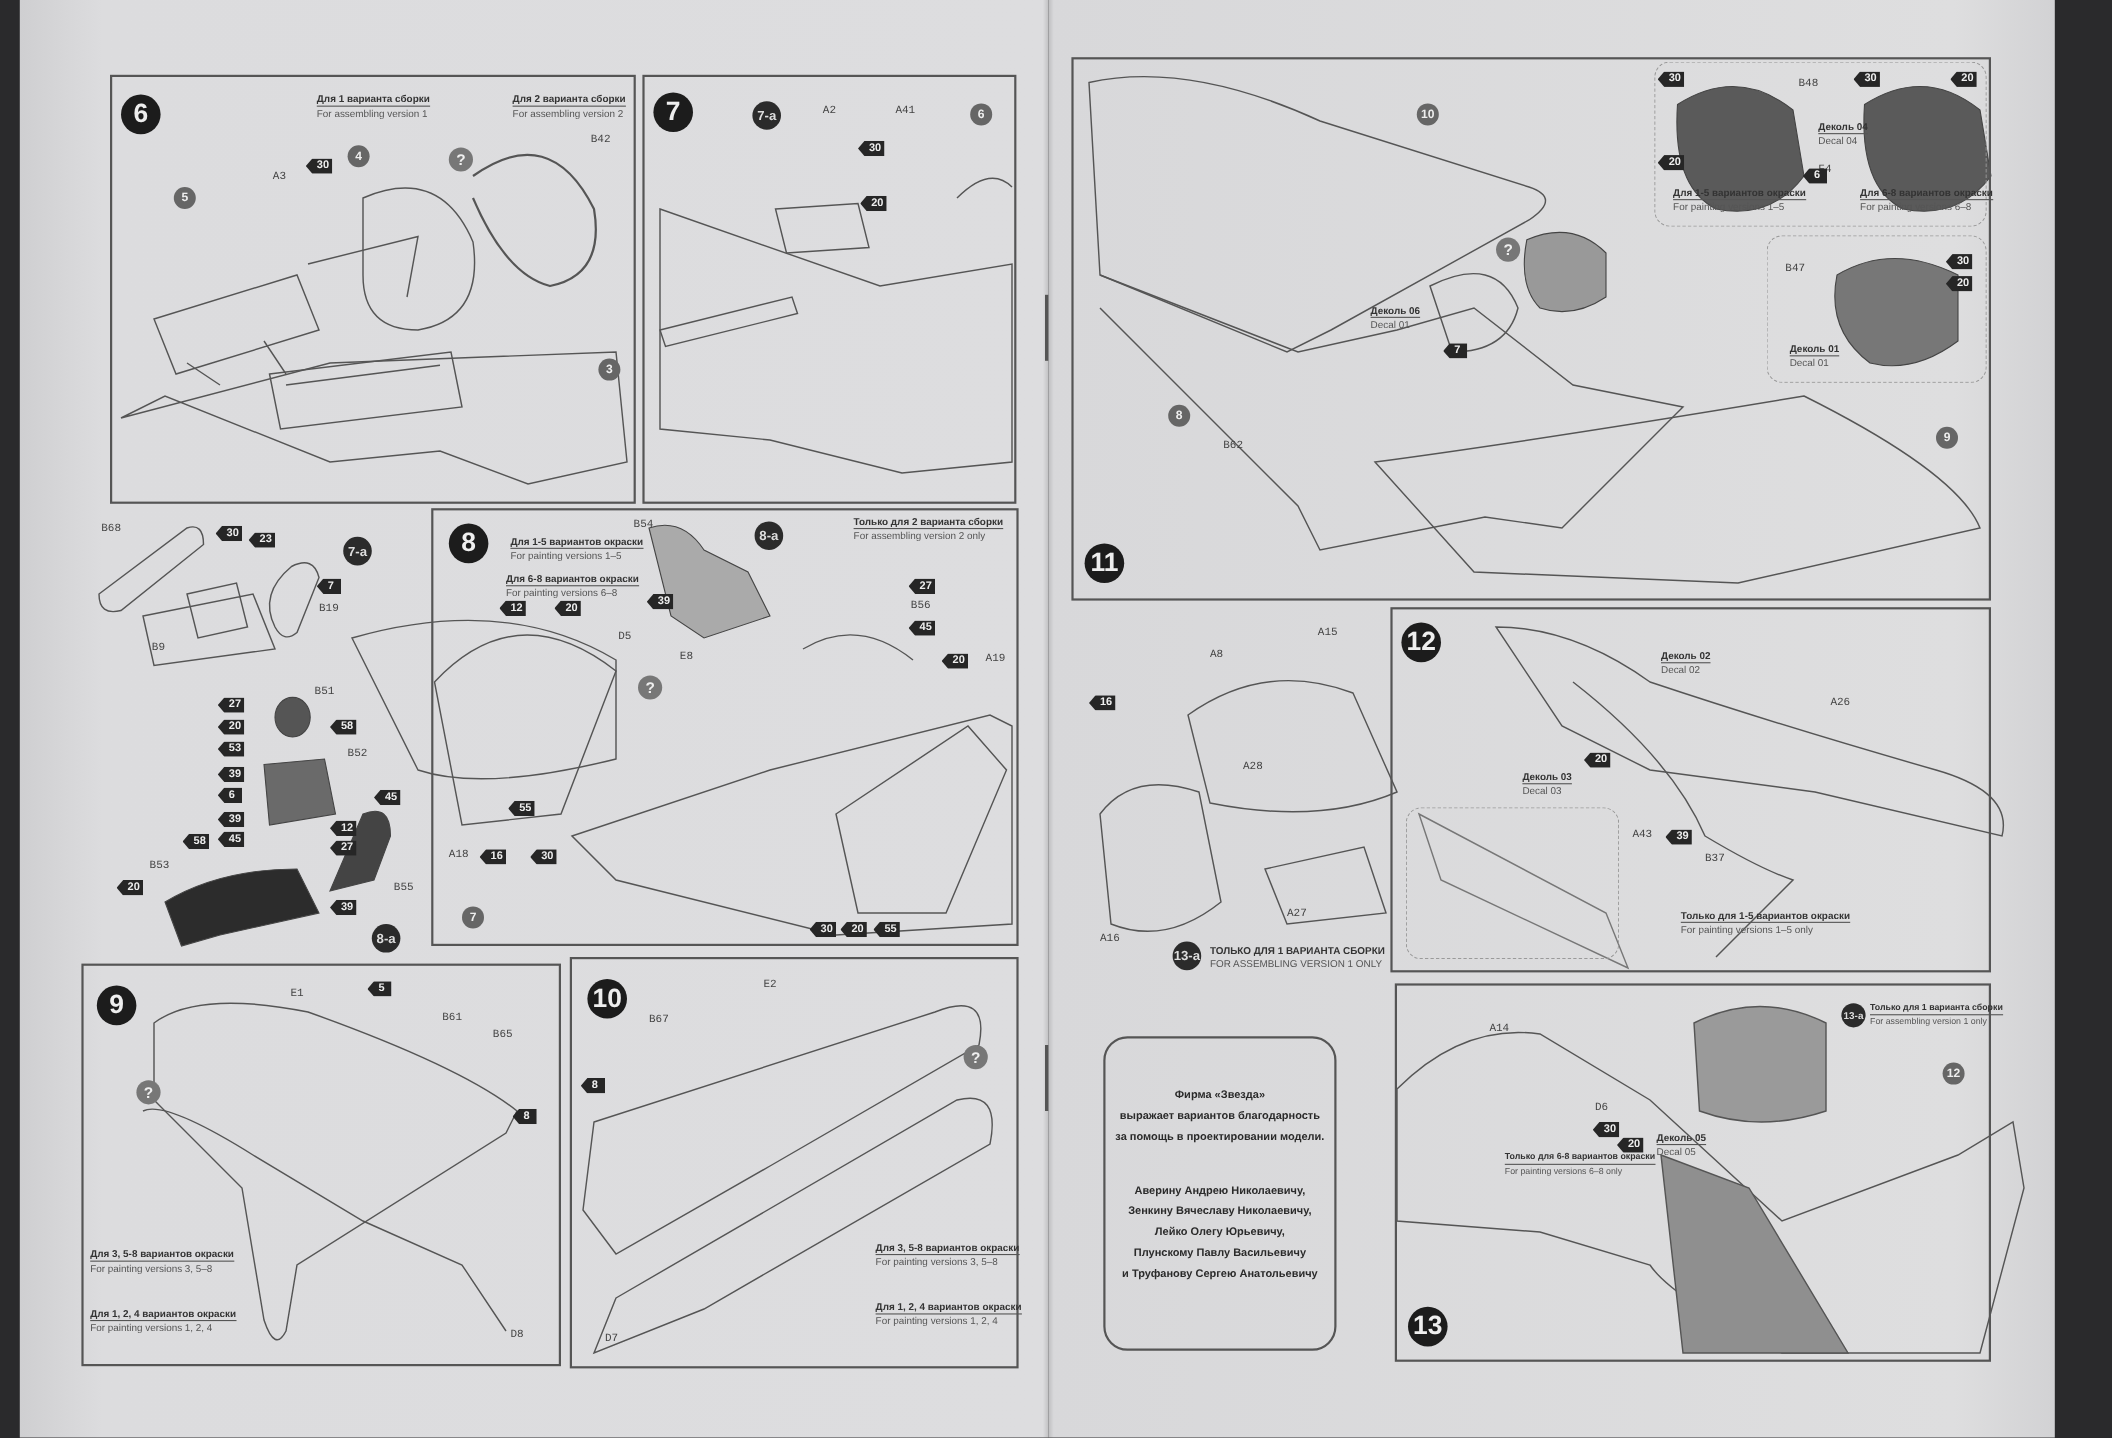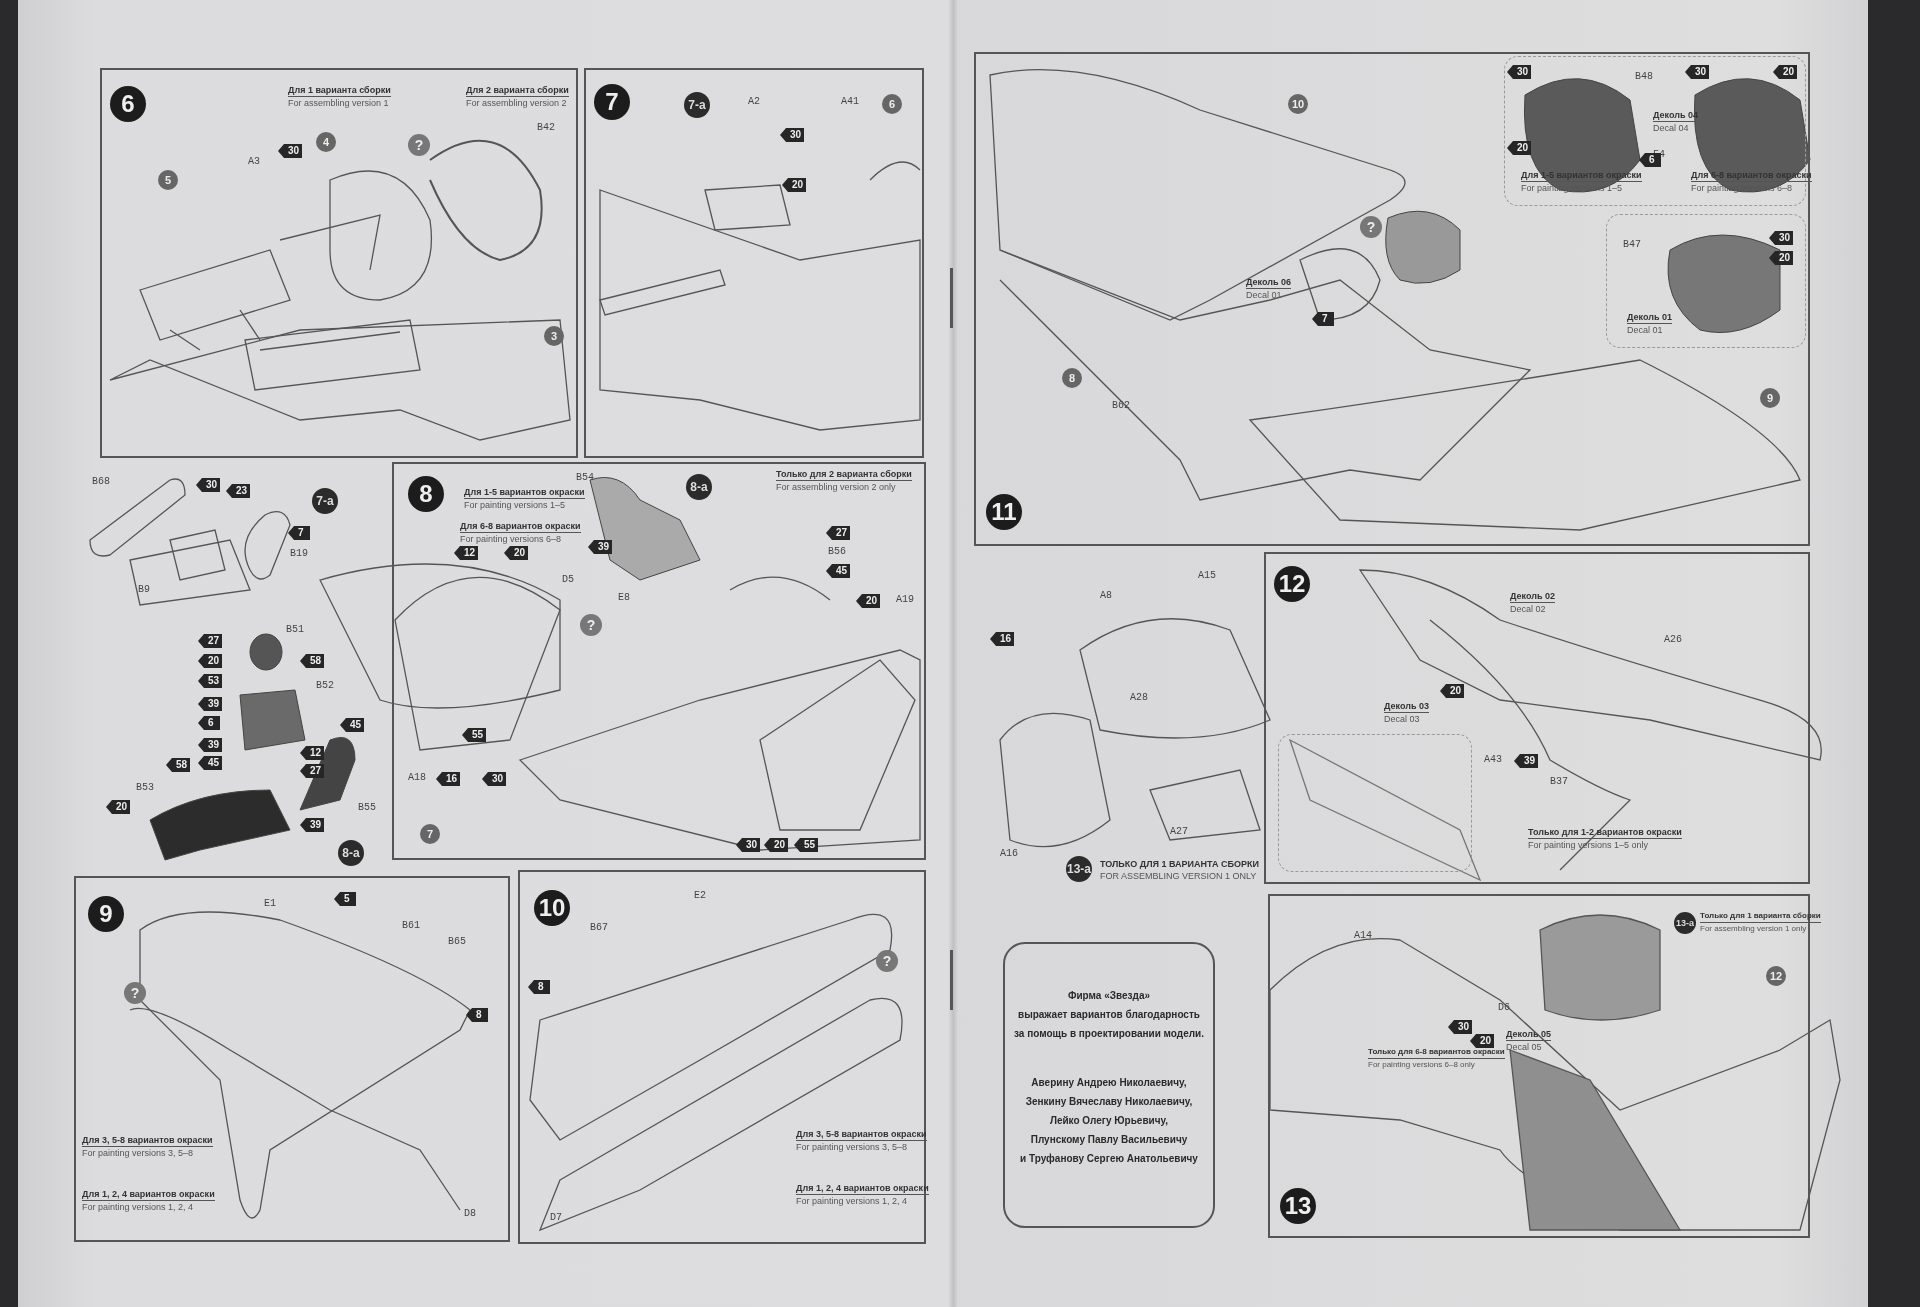--- a/index.html
+++ b/index.html
@@ -121,21 +121,21 @@
   <div class="ref" style="left:442px;top:256px;">3</div>
   <div class="paint" style="left:176px;top:74px;">30</div>
   <div class="q" style="left:306px;top:64px;">?</div>
 </div>
 
 <div class="panel" style="left:584px;top:68px;width:340px;height:390px;">
   <div class="step" style="left:8px;top:14px;">7</div>
   <div class="sub" style="left:98px;top:22px;">7-a</div>
   <div class="ref" style="left:296px;top:24px;">6</div>
   <span class="part" style="left:162px;top:26px;">A2</span>
-  <span class="part" style="left:228px;top:26px;margin-left:27px;">A41</span>
+  <span class="part" style="left:228px;top:26px;">A41</span>
   <div class="paint" style="left:194px;top:58px;">30</div>
   <div class="paint" style="left:196px;top:108px;">20</div>
 </div>
 
 <div>
   <div class="sub" style="left:312px;top:488px;">7-a</div>
   <span class="part" style="left:92px;top:476px;">B68</span>
   <span class="part" style="left:290px;top:548px;">B19</span>
   <span class="part" style="left:138px;top:584px;">B9</span>
   <div class="paint" style="left:196px;top:478px;">30</div>
@@ -277,40 +277,40 @@
   <span class="part" style="left:398px;top:80px;">A26</span>
   <span class="part" style="left:218px;top:200px;">A43</span>
   <span class="part" style="left:284px;top:222px;">B37</span>
   <div class="paint" style="left:174px;top:130px;">20</div>
   <div class="paint" style="left:248px;top:200px;">39</div>
   <div class="note" style="left:244px;top:36px;">
     <span class="ru">Деколь 02</span><span class="en">Decal 02</span></div>
   <div class="note" style="left:118px;top:146px;">
     <span class="ru">Деколь 03</span><span class="en">Decal 03</span></div>
   <div class="note" style="left:262px;top:272px;">
-    <span class="ru">Только для 1-2 вариантов окраски</span><span class="en">For painting versions 1–5 only</span></div>
+    <span class="ru">Только для 1-5 вариантов окраски</span><span class="en">For painting versions 1–5 only</span></div>
   <div class="panel dashed" style="left:12px;top:180px;width:194px;height:138px;"></div>
 </div>
 
 <div class="thanks">
   <div>Фирма «Звезда»</div>
   <div>выражает вариантов благодарность</div>
   <div>за помощь в проектировании модели.</div>
   <div class="gap"></div>
   <div>Аверину Андрею Николаевичу,</div>
   <div>Зенкину Вячеславу Николаевичу,</div>
   <div>Лейко Олегу Юрьевичу,</div>
   <div>Плунскому Павлу Васильевичу</div>
   <div>и Труфанову Сергею Анатольевичу</div>
 </div>
 
 <div class="panel" style="left:1268px;top:894px;width:542px;height:344px;">
   <div class="step" style="left:10px;top:292px;">13</div>
   <span class="part" style="left:84px;top:34px;">A14</span>
-  <span class="part" style="left:180px;top:106px;margin-left:48px;">D6</span>
+  <span class="part" style="left:180px;top:106px;">D6</span>
   <div class="paint" style="left:178px;top:124px;">30</div>
   <div class="paint" style="left:200px;top:138px;">20</div>
   <div class="note" style="left:236px;top:132px;">
     <span class="ru">Деколь 05</span><span class="en">Decal 05</span></div>
   <div class="note" style="left:86px;top:150px;font-size:8px;margin-left:12px;">
     <span class="ru">Только для 6-8 вариантов окраски</span><span class="en">For painting versions 6–8 only</span></div>
   <div class="sub" style="left:404px;top:16px;width:22px;height:22px;font-size:9px;">13-a</div>
   <div class="note" style="left:430px;top:14px;font-size:8px;">
     <span class="ru">Только для 1 варианта сборки</span><span class="en">For assembling version 1 only</span></div>
   <div class="ref" style="left:496px;top:70px;">12</div>

